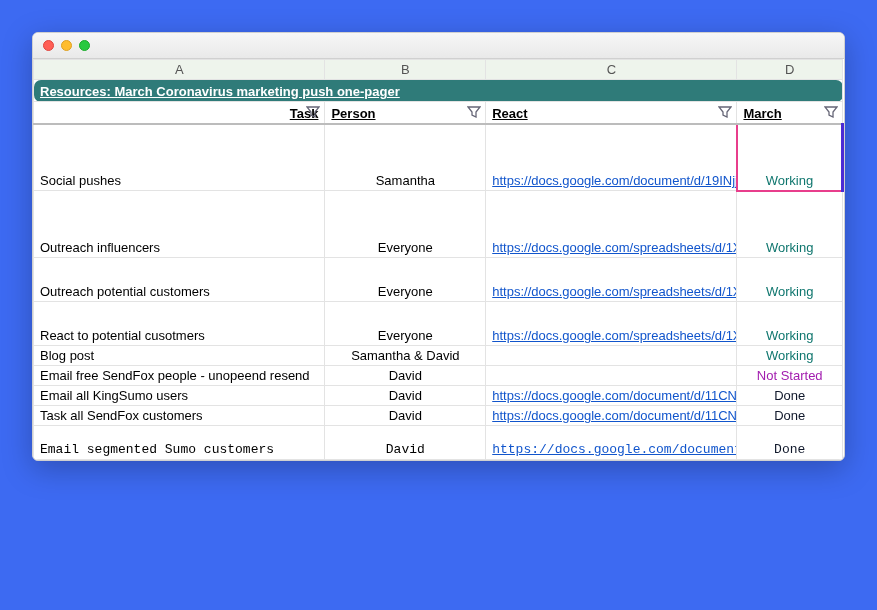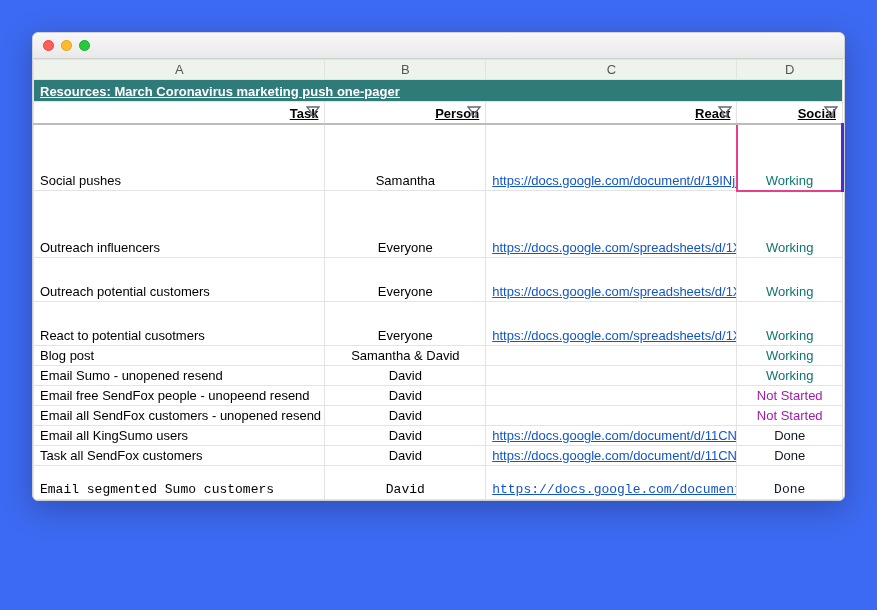--- a/index.html
+++ b/index.html
@@ -53,25 +53,26 @@
     font-weight: normal;
     border: 1px solid #d6d6d6;
     height: 22px;
   }
   .title-row td {
     background: #2f7b79;
     color: #fff;
     font-weight: bold;
     text-decoration: underline;
     height: 22px;
+    border-radius: 7px;
   }
   .hdr-row td {
     font-weight: bold;
     text-decoration: underline;
-    text-align: right;
+    text-align: left;
     position: relative;
     border-bottom: 2px solid #bcbcbc;
     height: 22px;
   }
   .hdr-row td.left { text-align: right; }
   .filter {
     position: absolute;
     right: 4px; top: 50%;
     transform: translateY(-50%);
     width: 14px; height: 12px;
@@ -139,21 +140,21 @@
                 <path d="M1 1h12L9 6v5L5 9V6z" fill="none" stroke="#667" stroke-width="1.3"></path>
               </svg></span>
       </td>
       <td>
         <span>React</span>
         <span class="filter"><svg viewBox="0 0 14 12">
                 <path d="M1 1h12L9 6v5L5 9V6z" fill="none" stroke="#667" stroke-width="1.3"></path>
               </svg></span>
       </td>
       <td>
-        <span>Social</span>
+        <span>March</span>
         <span class="filter"><svg viewBox="0 0 14 12">
                 <path d="M1 1h12L9 6v5L5 9V6z" fill="none" stroke="#667" stroke-width="1.3"></path>
               </svg></span>
       </td>
     </tr>
     </tbody>
       <tbody id="rows">
         <tr class="row-tall">
           <td>Social pushes</td>
           <td class="center">Samantha</td>
@@ -178,33 +179,21 @@
           <td><span class="link">https://docs.google.com/spreadsheets/d/1X59unU</span></td>
           <td class="center status-working">Working</td>
         </tr>
         <tr class="row-1">
           <td>Blog post</td>
           <td class="center">Samantha &amp; David</td>
           <td></td>
           <td class="center status-working">Working</td>
         </tr>
         <tr class="row-1">
-          <td>Email Sumo - unopened resend</td>
-          <td class="center">David</td>
-          <td></td>
-          <td class="center status-working">Working</td>
-        </tr>
-        <tr class="row-1">
           <td>Email free SendFox people - unopeend resend</td>
-          <td class="center">David</td>
-          <td></td>
-          <td class="center status-notstarted">Not Started</td>
-        </tr>
-        <tr class="row-1">
-          <td>Email all SendFox customers - unopened resend</td>
           <td class="center">David</td>
           <td></td>
           <td class="center status-notstarted">Not Started</td>
         </tr>
         <tr class="row-1">
           <td>Email all KingSumo users</td>
           <td class="center">David</td>
           <td><span class="link">https://docs.google.com/document/d/11CNT7_ZC</span></td>
           <td class="center status-done">Done</td>
         </tr>

